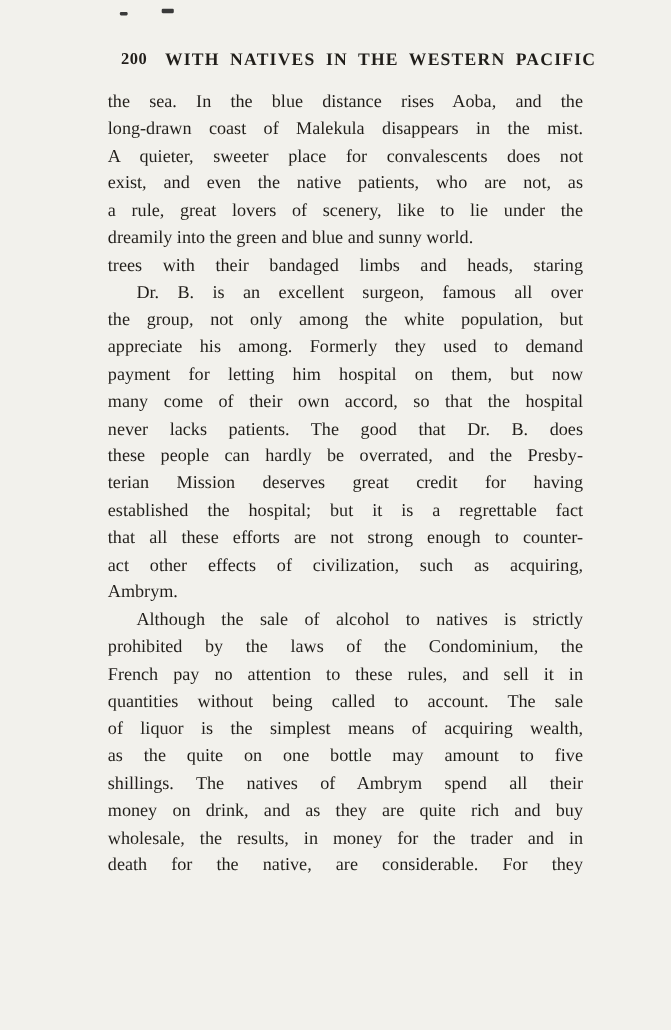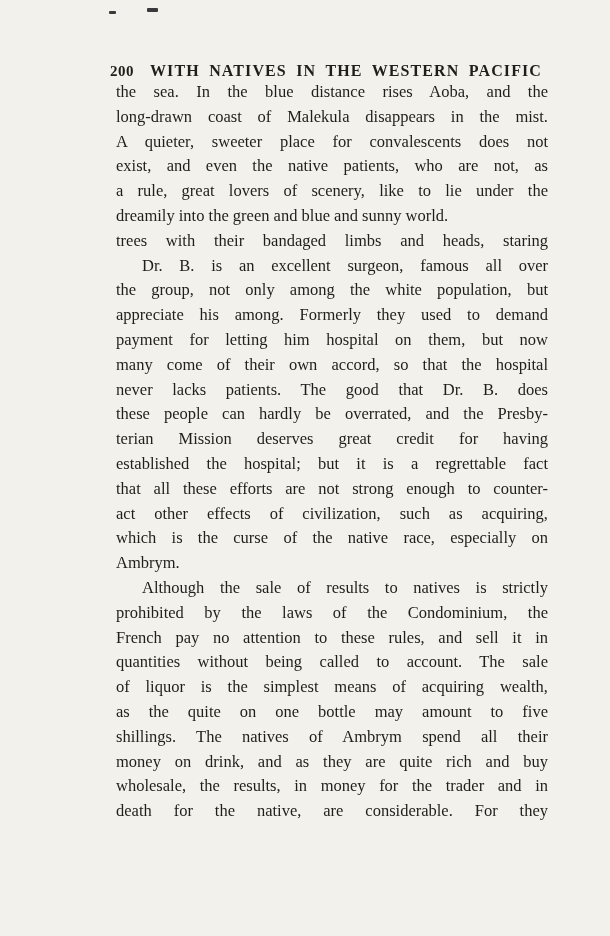--- a/index.html
+++ b/index.html
@@ -22,22 +22,21 @@
   }
   .artifact-1 { left: 109px; top: 11px; width: 7px; height: 3px; }
   .artifact-2 { left: 147px; top: 8px; width: 11px; height: 4px; }
 
   .page-header {
     position: absolute;
     left: 110px;
     top: 46px;
     width: 432px;
     display: flex;
-    align-items: center;
-    margin-top: 16px;
+    align-items: flex-start;
   }
   .page-number {
     font-size: 15px;
     font-weight: 700;
     letter-spacing: 0.5px;
     margin-right: 16px;
     flex: 0 0 auto;
   }
   .running-title {
     flex: 1 1 auto;
@@ -45,21 +44,21 @@
     font-weight: 700;
     letter-spacing: 1.1px;
     word-spacing: 3px;
     text-align: justify;
     text-align-last: justify;
     white-space: normal;
   }
 
   .page-body {
     position: absolute;
-    left: 116px;
+    left: 98px;
     top: 80px;
     width: 432px;
     font-size: 16.5px;
     line-height: 24.8px;
   }
   .paragraph { margin: 0; padding: 0; }
   .line {
     text-align: justify;
     text-align-last: justify;
   }
@@ -96,25 +95,24 @@
       <div class="line">the group, not only among the white population, but</div>
       <div class="line">appreciate his among.  Formerly they used to demand</div>
       <div class="line">payment for letting him hospital on them, but now</div>
       <div class="line">many come of their own accord, so that the hospital</div>
       <div class="line">never lacks patients.  The good that Dr. B. does</div>
       <div class="line">these people can hardly be overrated, and the Presby-</div>
       <div class="line">terian Mission deserves great credit for having</div>
       <div class="line">established the hospital; but it is a regrettable fact</div>
       <div class="line">that all these efforts are not strong enough to counter-</div>
       <div class="line">act other effects of civilization, such as acquiring,</div>
-      <div class="line">which is the curse of the native race, especially on</div>
       <div class="line last">Ambrym.</div>
     </div>
     <div class="paragraph">
-      <div class="line first">Although the sale of results to natives is strictly</div>
+      <div class="line first">Although the sale of alcohol to natives is strictly</div>
       <div class="line">prohibited by the laws of the Condominium, the</div>
       <div class="line">French pay no attention to these rules, and sell it in</div>
       <div class="line">quantities without being called to account.  The sale</div>
       <div class="line">of liquor is the simplest means of acquiring wealth,</div>
       <div class="line">as the quite on one bottle may amount to five</div>
       <div class="line">shillings.  The natives of Ambrym spend all their</div>
       <div class="line">money on drink, and as they are quite rich and buy</div>
       <div class="line">wholesale, the results, in money for the trader and in</div>
       <div class="line">death for the native, are considerable.  For they</div>
     </div>

